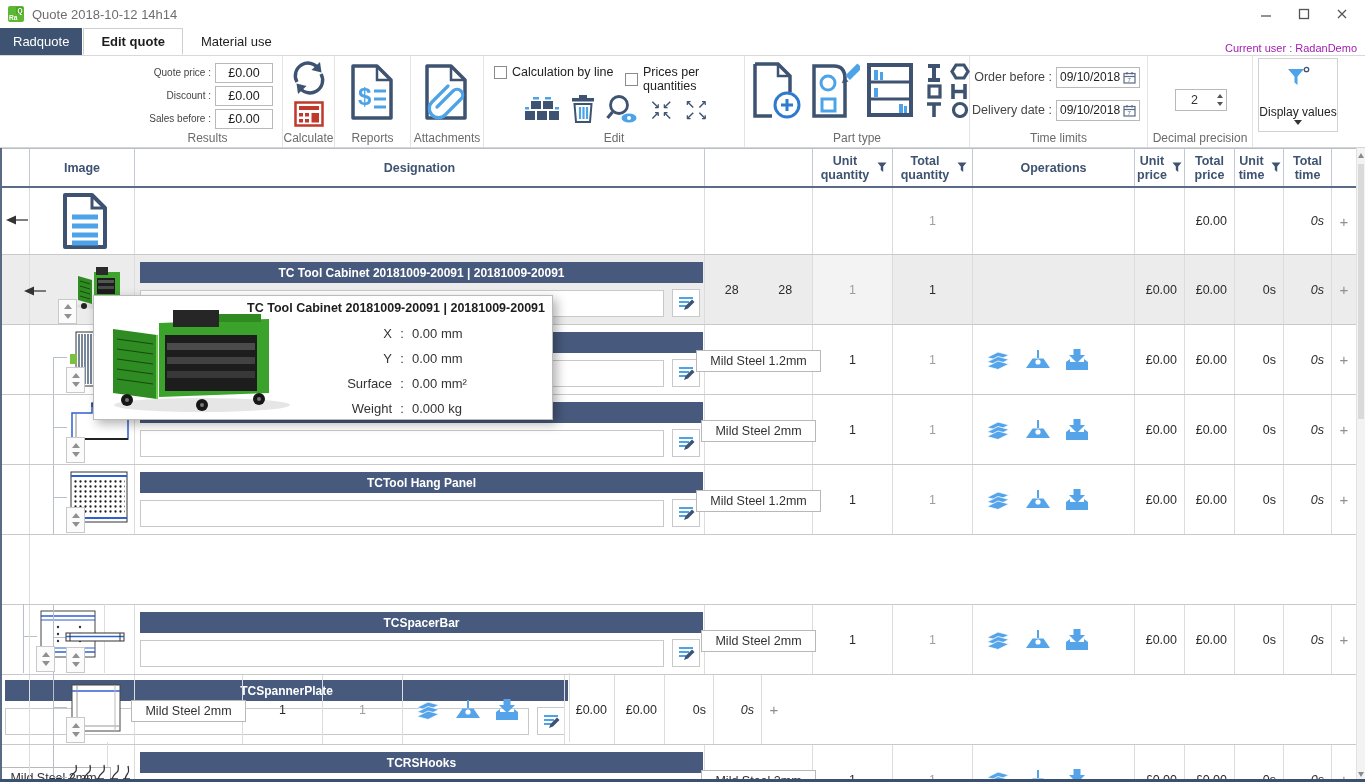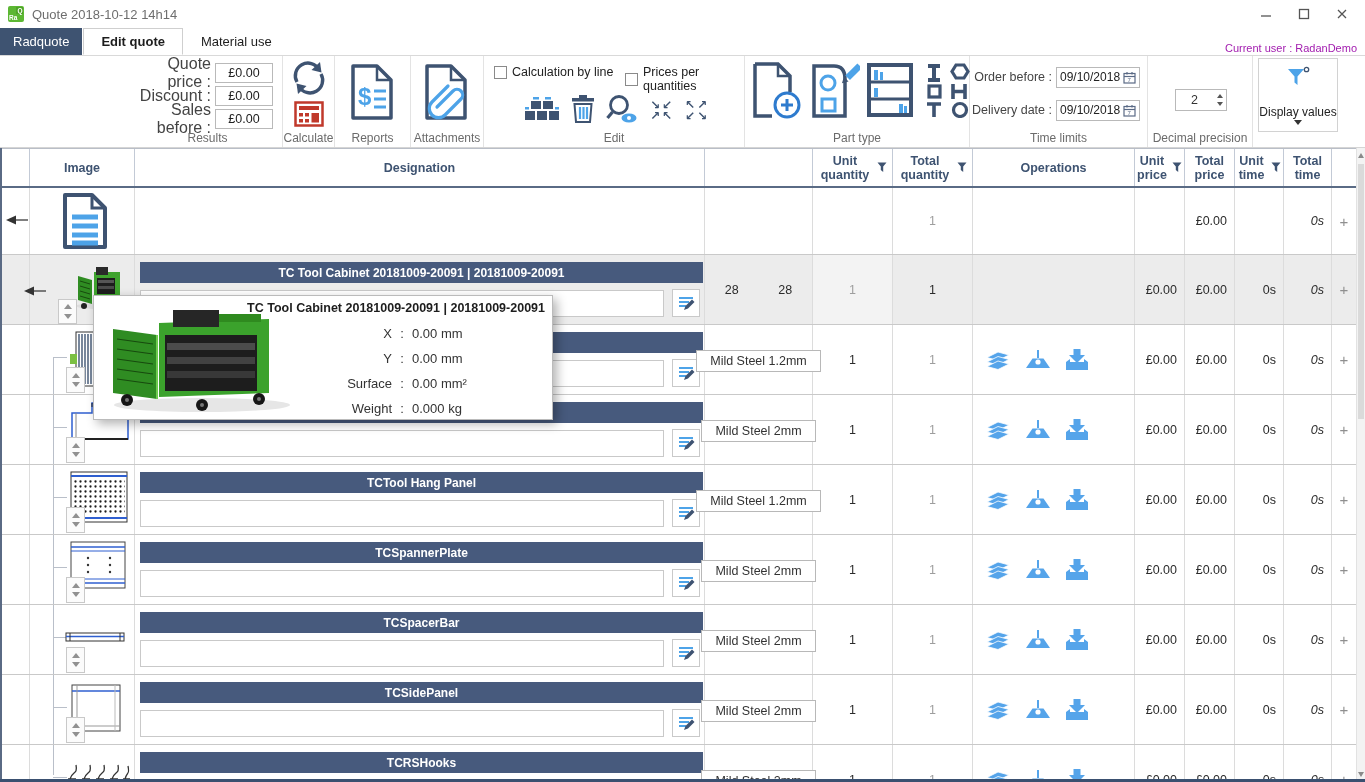--- a/index.html
+++ b/index.html
@@ -26,21 +26,21 @@
   .grp{position:absolute;top:0;height:91px;border-right:1px solid #e3e3e3}
   .grp-label{position:absolute;bottom:2px;left:0;right:0;text-align:center;font-size:12px;color:#6b6b6b;white-space:nowrap}
   .g-customer{left:0;width:133px}
   .cust-name{position:absolute;left:9px;top:9px;font-weight:bold;color:#24364f;font-size:13.5px}
   .cust-code{position:absolute;left:9px;top:29px;color:#555;font-size:13px}
   .cust-icon{position:absolute;left:66px;top:8px}
   .cust-input{position:absolute;left:28px;top:47px;width:72px;height:21px;border:1px solid #b9b9b9;display:flex;align-items:center;justify-content:center;font-size:12.5px}
   .launcher{position:absolute;right:6px;bottom:4px;width:12px;height:12px}
   .g-results{left:133px;width:150px}
   .res-row{position:absolute;left:0;display:flex;align-items:center;height:21px}
-  .res-label{width:82px;text-align:right;font-size:16px;color:#444;padding-right:4px}
+  .res-label{width:82px;text-align:right;font-size:10px;color:#444;padding-right:4px}
   .res-input{width:58px;height:20px;border:1px solid #b9b9b9;display:flex;align-items:center;justify-content:center;font-size:12.5px;color:#222}
   .g-calculate{left:283px;width:52px}
   .ico-sync{position:absolute;left:8px;top:4px}
   .ico-calc{position:absolute;left:11px;top:45px}
   .g-reports{left:335px;width:76px}
   .g-attach{left:411px;width:73px}
   .big-ico{position:absolute;left:50%;transform:translateX(-50%);top:7px}
   .g-edit{left:484px;width:261px}
   .cb-row{position:absolute;top:9px;left:10px;display:flex;align-items:center;font-size:12.5px;color:#222}
   .cb-row.second{left:141px}
@@ -795,21 +795,21 @@
           <div class="cell c-ut right">
             <span>0s</span>
           </div>
           <div class="cell c-tt right">
             <span class="it">0s</span>
           </div>
           <div class="cell c-plus">
             <span class="plus-sign">+</span>
           </div>
         </div>
-        <div class="grid-row part-row" style="height: 70px;">
+        <div class="grid-row part-row" style="height: 70px; flex-direction: column;">
           <div class="cell c-exp plain"></div>
           <div class="cell c-img plain">
             <div class="trunk"></div>
             <div class="branch"></div>
             <span class="thumb thumb-holes-panel"><svg width="60" height="52" viewBox="0 0 60 52">
                 <rect x="3" y="3" width="54" height="46" fill="#fff" stroke="#444"></rect>
                 <line x1="3" y1="8" x2="57" y2="8" stroke="#2F5FD0" stroke-width="1.5"></line>
                 <line x1="3" y1="12" x2="57" y2="12" stroke="#2F5FD0" stroke-width="1"></line>
                 <line x1="3" y1="40" x2="57" y2="40" stroke="#2F5FD0" stroke-width="1"></line>
                 <line x1="3" y1="44" x2="57" y2="44" stroke="#2F5FD0" stroke-width="1.5"></line>
@@ -981,34 +981,20 @@
             <span class="thumb thumb-square-panel"><svg width="56" height="56" viewBox="0 0 56 56">
                 <rect x="4" y="6" width="48" height="46" fill="#fff" stroke="#444"></rect>
                 <line x1="4" y1="12" x2="52" y2="12" stroke="#2F5FD0" stroke-width="1.5"></line>
                 <line x1="9" y1="6" x2="9" y2="52" stroke="#999"></line>
                 <line x1="4" y1="47" x2="52" y2="47" stroke="#999"></line>
                 <line x1="47" y1="6" x2="47" y2="52" stroke="#bbb"></line>
               </svg></span>
             <div class="spinner">
               <span class="sp-up"></span>
               <span class="sp-dn"></span>
-            </div>
-          </div>
-          <div class="cell c-des plain">
-            <div class="des-title">TCSidePanel</div>
-            <div class="des-input"></div>
-            <div class="des-note">
-              <svg width="20" height="20" viewBox="0 0 20 20">
-                <g stroke="#4DA3E8" stroke-width="2">
-                  <line x1="3" y1="5" x2="17" y2="5"></line>
-                  <line x1="3" y1="9" x2="13" y2="9"></line>
-                  <line x1="3" y1="13" x2="10" y2="13"></line>
-                </g>
-                <path d="M16 6.5 L9.5 13 L8 17 L12 15.5 L18.5 9 Z" fill="#3E5371"></path>
-              </svg>
             </div>
           </div>
           <div class="cell c-cnt mat-cell">
             <span class="material-chip">Mild Steel 2mm</span>
           </div>
           <div class="cell c-uq">
             <span>1</span>
           </div>
           <div class="cell c-tq">
             <span class="muted">1</span>

